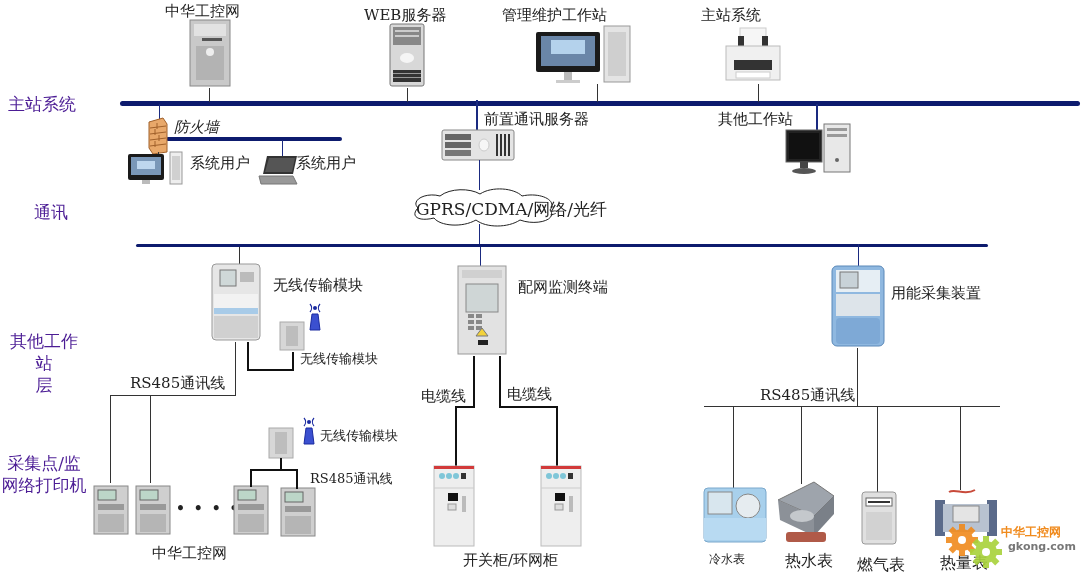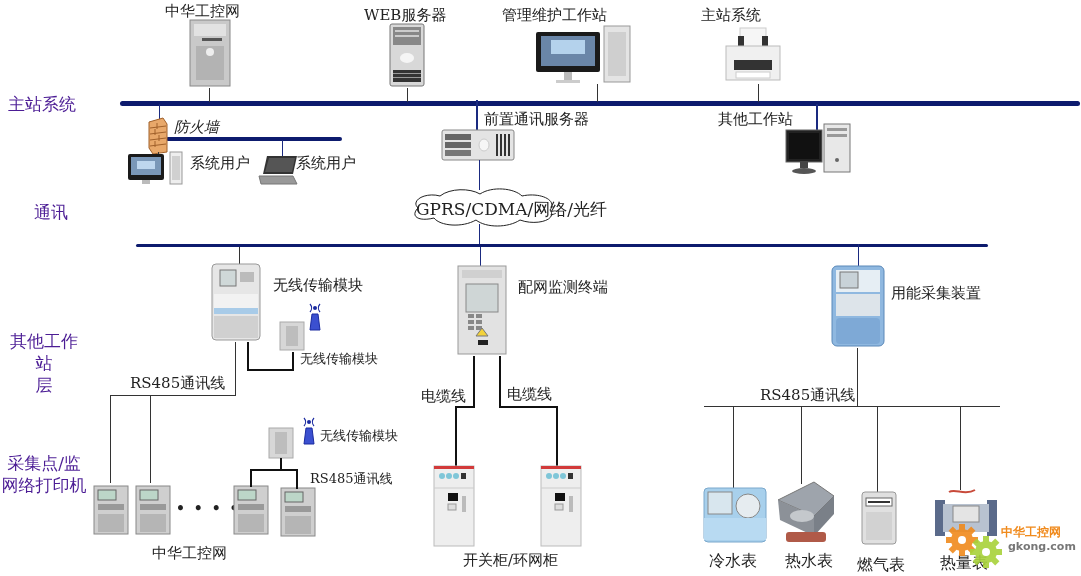--- a/index.html
+++ b/index.html
@@ -287,21 +287,21 @@
   <rect x="28" y="30" width="4" height="16" fill="#bbb"></rect>
 </svg>
 <div class="lbl" style="left:463px;top:551px;">开关柜/环网柜</div>
 
 <svg style="left:704px;top:488px;" width="64" height="58">
   <rect x="0" y="0" width="62" height="54" rx="4" fill="#a8d0ec" stroke="#7aa8cc"></rect>
   <rect x="4" y="4" width="24" height="22" fill="#d8e6ee" stroke="#888"></rect>
   <circle cx="44" cy="18" r="12" fill="#e6ecf0" stroke="#888"></circle>
   <rect x="0" y="30" width="62" height="22" fill="#b8daf2"></rect>
 </svg>
-<div class="lbl" style="left:709px;top:551px;font-size:16px;">冷水表</div>
+<div class="lbl" style="left:709px;top:551px;font-size:12px;">冷水表</div>
 
 <svg style="left:774px;top:482px;" width="64" height="64">
   <path d="M4 18 L40 0 L60 14 L40 34 Z" fill="#9ea4ac" stroke="#777"></path>
   <path d="M4 18 L40 34 L40 54 L6 38 Z" fill="#8c9198"></path>
   <path d="M40 34 L60 14 L60 32 L40 54 Z" fill="#7a8088"></path>
   <ellipse cx="28" cy="34" rx="12" ry="6" fill="#c4c8cc"></ellipse>
   <rect x="12" y="50" width="40" height="10" rx="3" fill="#b05a48"></rect>
 </svg>
 <div class="lbl" style="left:785px;top:551px;font-size:16px;">热水表</div>
 

